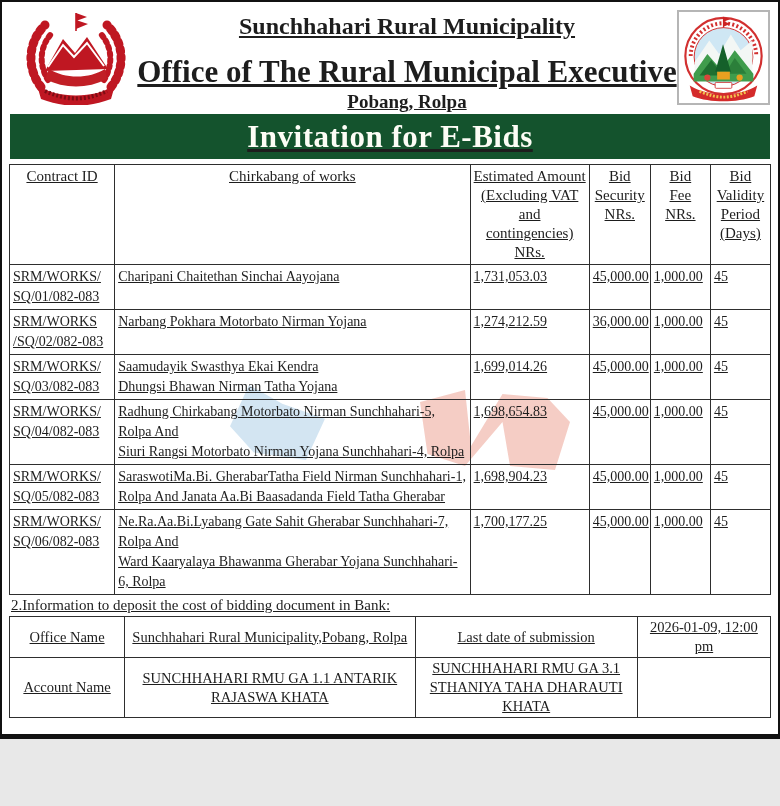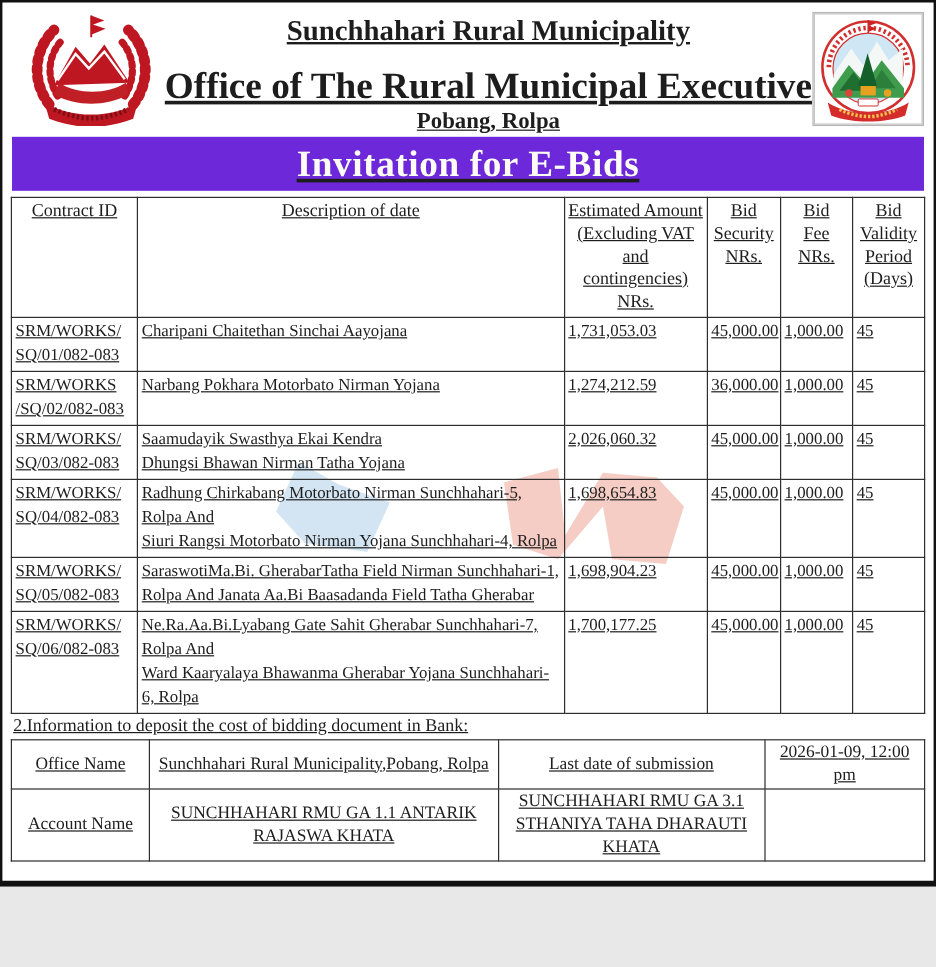--- a/index.html
+++ b/index.html
@@ -17,21 +17,21 @@
   
   .hdr { display: flex; align-items: flex-start; height: 102px; }
   .hdr-emblem { width: 122px; height: 96px; margin: 2px 0 0 6px; flex: 0 0 auto; }
   .hdr-center { flex: 1 1 auto; text-align: center; padding-top: 6px; }
   .hdr-line1 { font-size: 24px; font-weight: bold; line-height: 1.15; }
   .hdr-line2 { font-size: 31px; font-weight: bold; line-height: 1.2; margin-top: 12px; }
   .hdr-line3 { font-size: 19px; font-weight: bold; line-height: 1.25; }
   .hdr-logo-box { width: 93px; height: 95px; border: 1px solid #b5b5b5; background:#fff; flex: 0 0 auto; margin: 3px 1px 0 0; }
   
   .banner {
-    margin: 5px 1px 5px 1px; background: #6d28d9; color: #fdfdf6;
+    margin: 5px 1px 5px 1px; background: #14532d; color: #fdfdf6;
     height: 45px; line-height: 45px; text-align: center;
     font-size: 31px; font-weight: bold; letter-spacing: .5px;
   }
   
   .pub { text-align: center; font-size: 15px; line-height: 20px; }
   .intro { font-size: 15.5px; line-height: 22px; margin: 2px 2px 4px 2px; white-space: pre-line; }
   .ml { white-space: pre-line; }
   
   table { border-collapse: collapse; width: 100%; table-layout: fixed; }
   .bids td, .bids th { border: 1.5px solid #2e2e2e; padding: 2px 3px; vertical-align: top; font-weight: normal; }
@@ -116,21 +116,21 @@
       <col class="col-id">
         <col class="col-desc">
         <col class="col-amt">
       <col class="col-sec">
         <col class="col-fee">
         <col class="col-val">
     </colgroup>
     <thead>
       <tr>
         <th class="ml">Contract ID</th>
-        <th class="ml">Description of date</th>
+        <th class="ml">Chirkabang of works</th>
         <th class="ml">Estimated Amount
 (Excluding VAT
 and contingencies)
 NRs.</th>
         <th class="ml">Bid
 Security
 NRs.</th>
         <th class="ml">Bid
 Fee
 NRs.</th>
@@ -157,21 +157,21 @@
         <td>1,274,212.59</td>
         <td>36,000.00</td>
         <td>1,000.00</td>
         <td>45</td>
       </tr>
       <tr>
         <td class="ml">SRM/WORKS/
 SQ/03/082-083</td>
         <td class="ml">Saamudayik Swasthya Ekai Kendra
 Dhungsi Bhawan Nirman Tatha Yojana</td>
-        <td>2,026,060.32</td>
+        <td>1,699,014.26</td>
         <td>45,000.00</td>
         <td>1,000.00</td>
         <td>45</td>
       </tr>
       <tr>
         <td class="ml">SRM/WORKS/
 SQ/04/082-083</td>
         <td class="ml">Radhung Chirkabang Motorbato Nirman Sunchhahari-5, Rolpa And
 Siuri Rangsi Motorbato Nirman Yojana Sunchhahari-4, Rolpa</td>
         <td>1,698,654.83</td>

